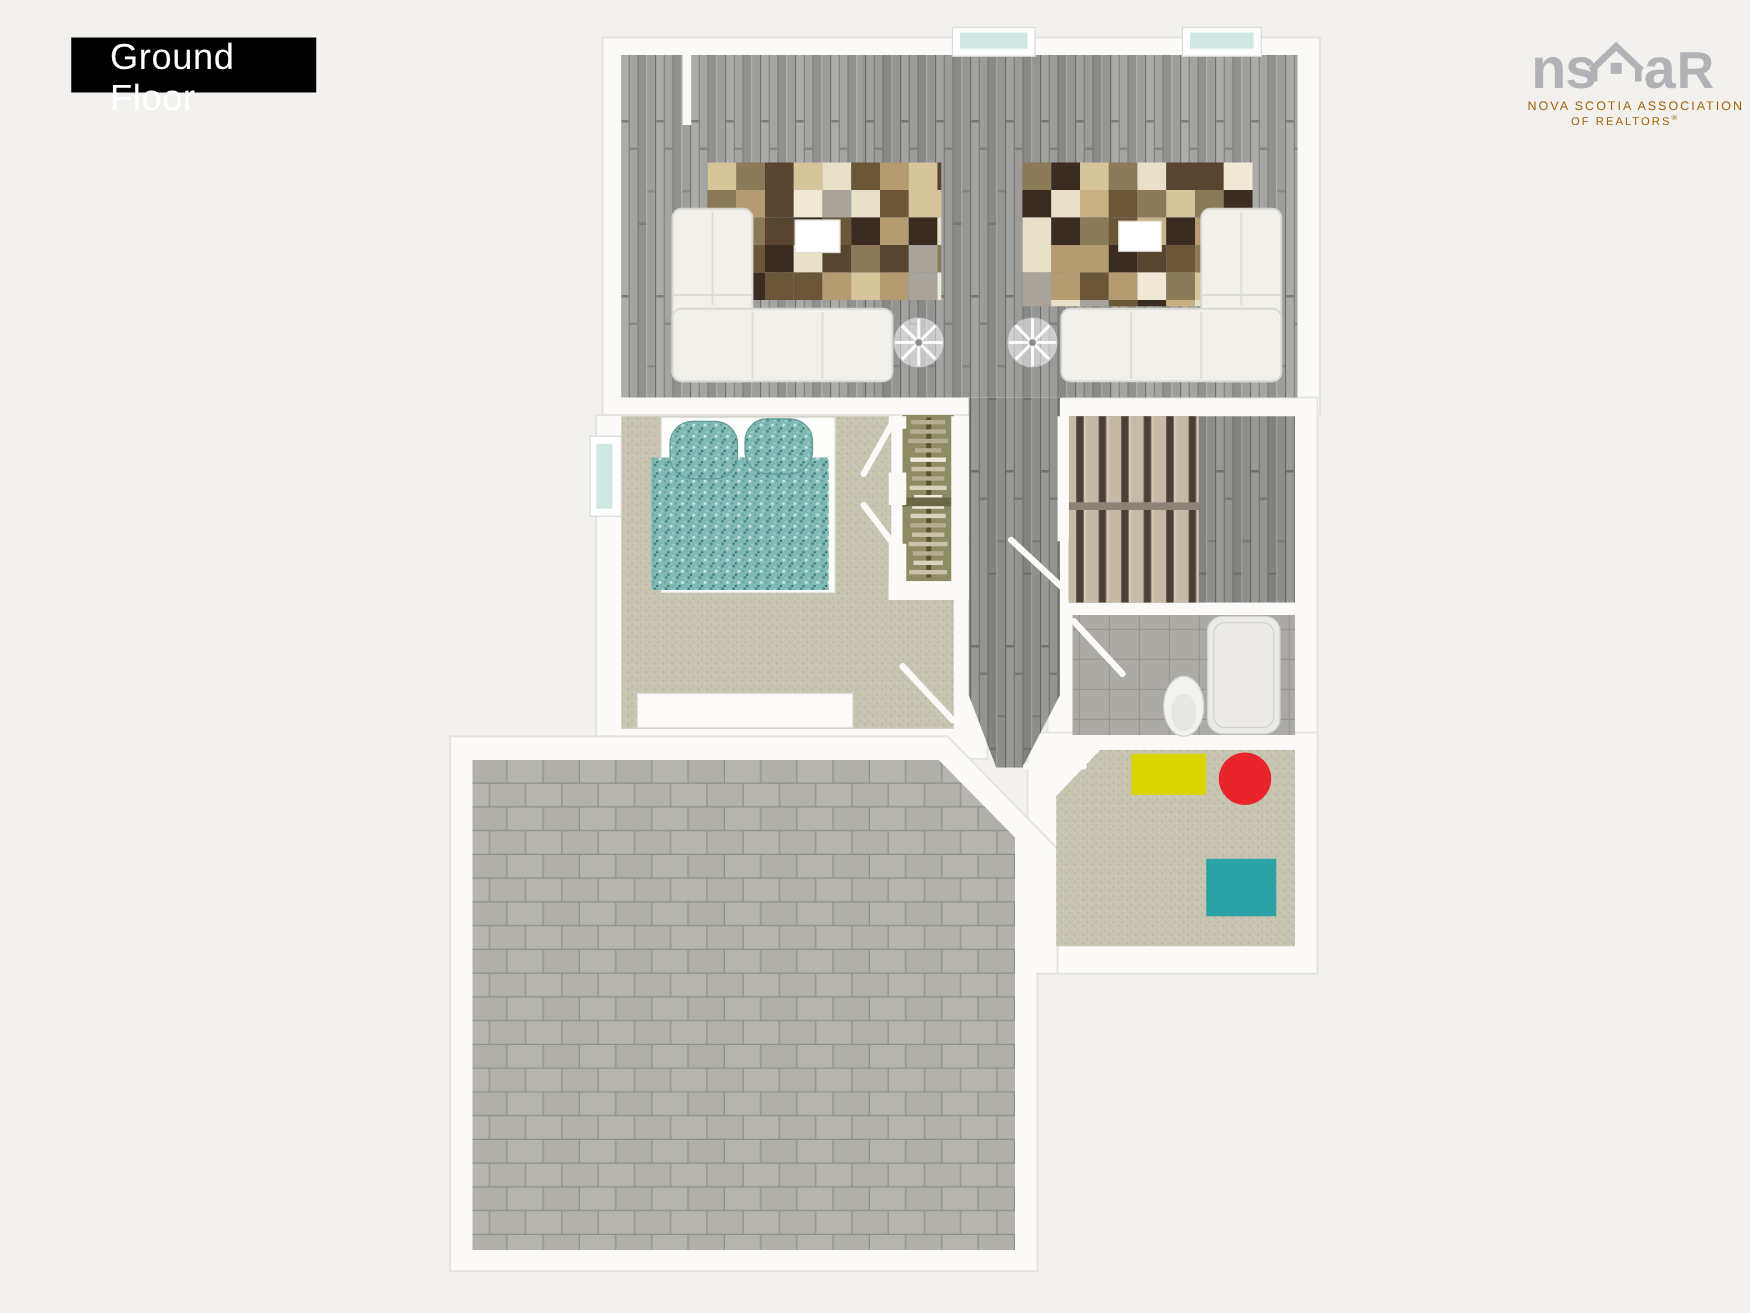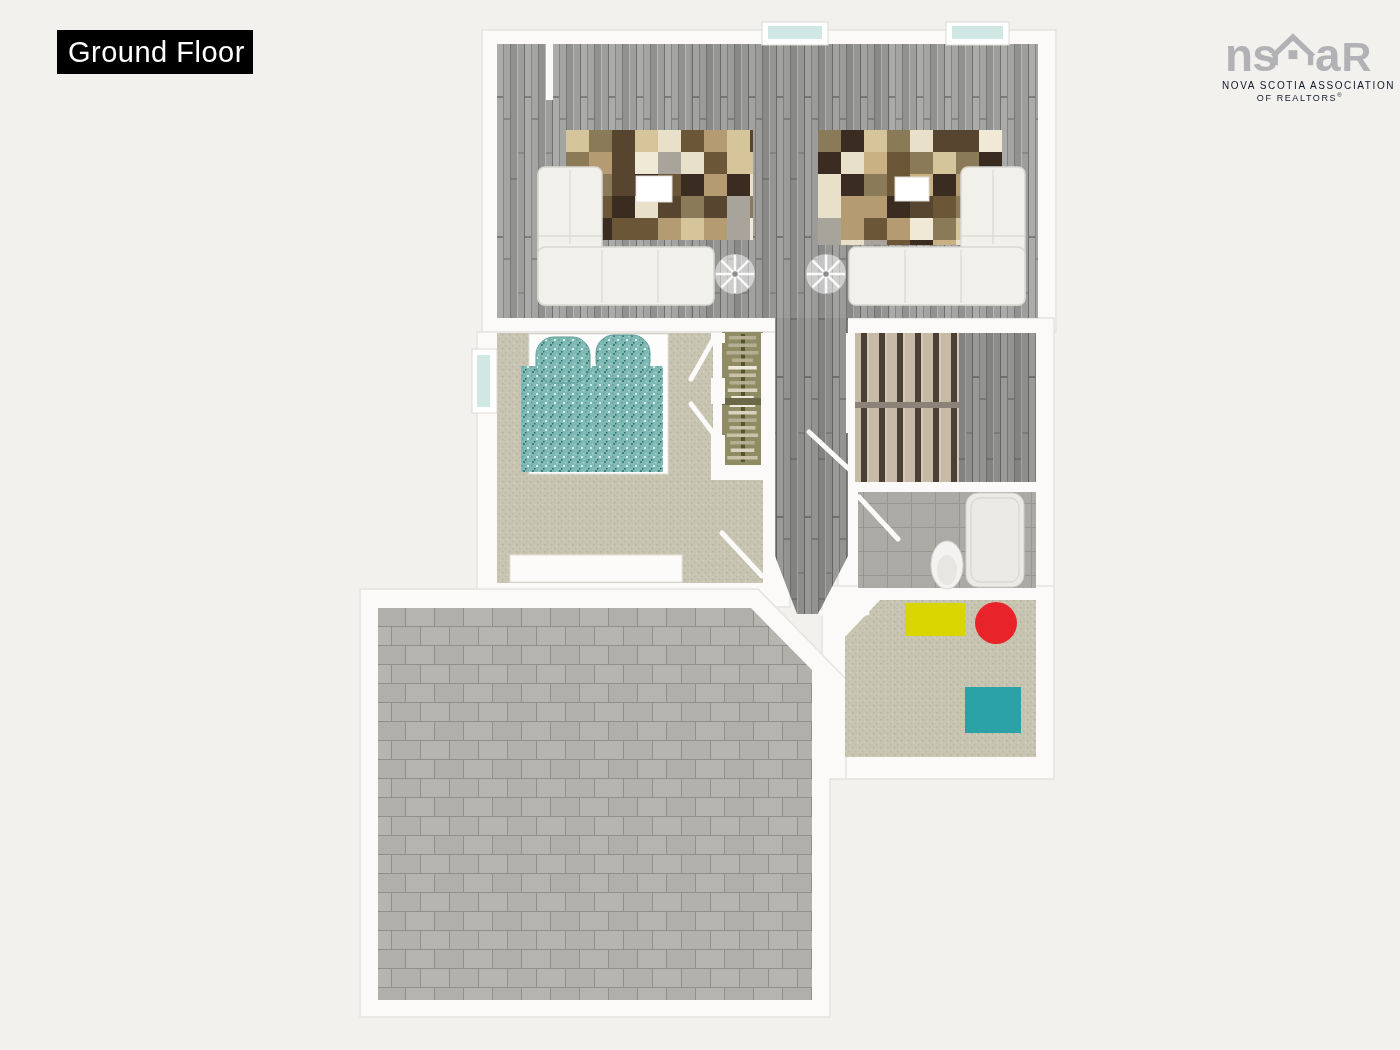--- a/index.html
+++ b/index.html
@@ -4,21 +4,21 @@
 <style>
   html,body{margin:0;padding:0;}
   body{
     width:1400px;height:1050px;overflow:hidden;position:relative;
     background:#f3f1ee;
     font-family:"Liberation Sans", sans-serif;
   }
   .plan-wrap{position:absolute;inset:0;}
   .title-badge{
     position:absolute;left:57px;top:30px;width:196px;height:44px;
-    display:flex;align-items:center;padding-left:11px;box-sizing:border-box;
+    display:flex;padding-left:31px;box-sizing:border-box;
     font-size:29px;letter-spacing:.5px;
   }
   .logo{
     position:absolute;left:1222px;top:26px;width:156px;text-align:center;
   }
   .logo-word{display:block;margin:0 auto;}
   .logo-line1{font-size:10px;letter-spacing:1.6px;margin-top:2px;white-space:nowrap;}
   .logo-line2{font-size:9px;letter-spacing:1.6px;margin-top:1px;white-space:nowrap;}
   .logo-line2 b{font-weight:normal;}
   .logo sup{font-size:6px;}
@@ -331,21 +331,21 @@
     <rect x="477" y="355" width="13" height="52" fill="#cfe8e4"></rect>
   </g>
 </svg>
 
 
 <div class="title-badge" style="background: rgb(0, 0, 0); color: rgb(255, 255, 255);">
   <span>Ground Floor</span>
 </div>
 
 
-<div class="logo" style="color: #0f172a; text-align: center;">
+<div class="logo" style="color: #a16207; text-align: center;">
   <svg class="logo-word" width="150" height="52" viewBox="0 0 170 58">
     <text class="logo-ltr" x="0" y="50" font-size="52" letter-spacing="-1" fill="#b2b1b5">ns</text>
     <g stroke="#b2b1b5" stroke-width="6" fill="none">
       <path d="M54,34 L77,12 L100,34"></path>
       <line x1="57" y1="32" x2="57" y2="44"></line>
       <line x1="97" y1="32" x2="97" y2="44"></line>
     </g>
     <rect x="72" y="27" width="10" height="10" fill="#b2b1b5"></rect>
     <text class="logo-ltr" x="102" y="50" font-size="52" fill="#b2b1b5">a</text>
     <text class="logo-ltr" x="132" y="50" font-size="47" fill="#b2b1b5">R</text>

